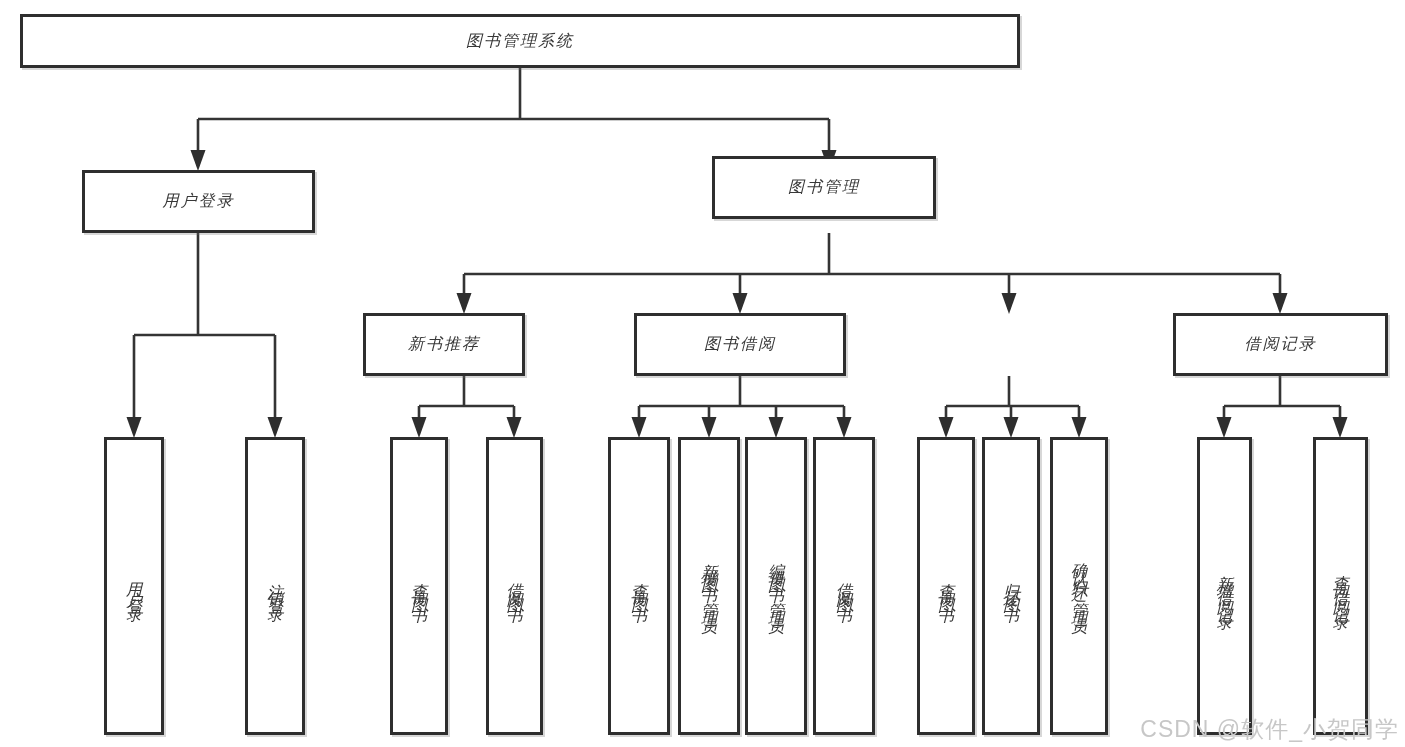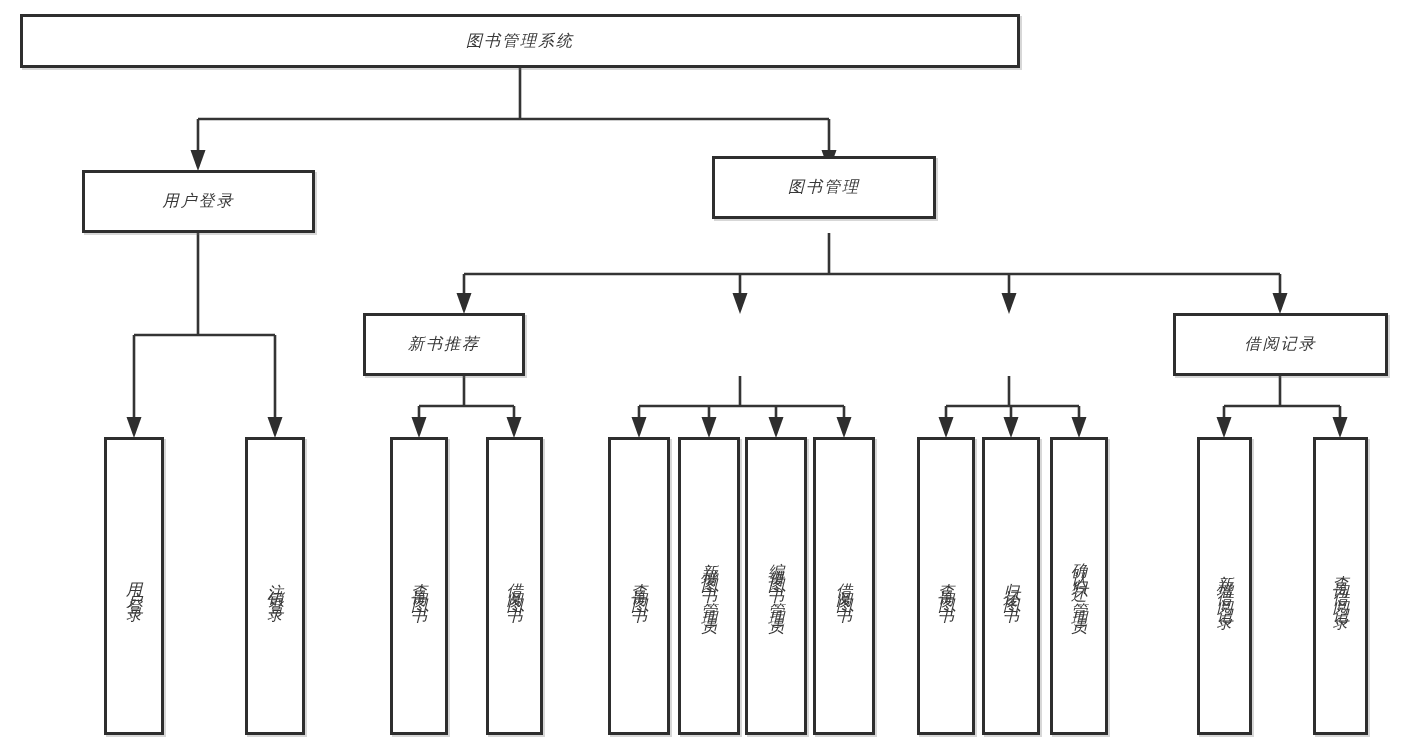--- a/index.html
+++ b/index.html
@@ -150,20 +150,23 @@
   <div class="box n-l2a">
     <span>用户登录</span>
   </div>
   <div class="box n-l2b">
     <span>图书管理</span>
   </div>
 
   <div class="box n-l3a">
     <span>新书推荐</span>
   </div>
+  <div class="box n-l3b">
+    <span>图书借阅</span>
+  </div>
   <div class="box n-l3d">
     <span>借阅记录</span>
   </div>
 
   <div class="box vbox leaf n-f01">
     <span>用户登录</span>
   </div>
   <div class="box vbox leaf n-f02">
     <span>注销登录</span>
   </div>
@@ -194,14 +197,15 @@
   <div class="box vbox leaf n-f11">
     <span>确认归还（管理员）</span>
   </div>
   <div class="box vbox leaf n-f12">
     <span>新增借阅记录</span>
   </div>
   <div class="box vbox leaf n-f13">
     <span>查询借阅记录</span>
   </div>
 
+  <div class="watermark">CSDN @软件_小贺同学</div>
 
 </div>
 
 </body></html>

